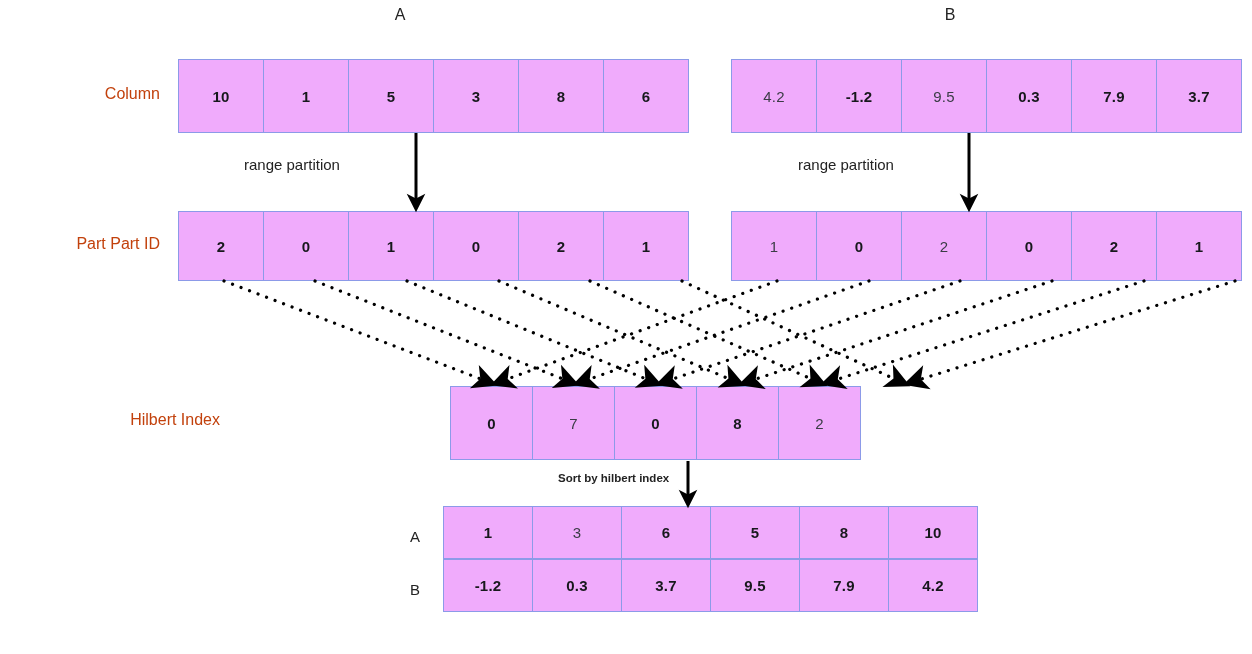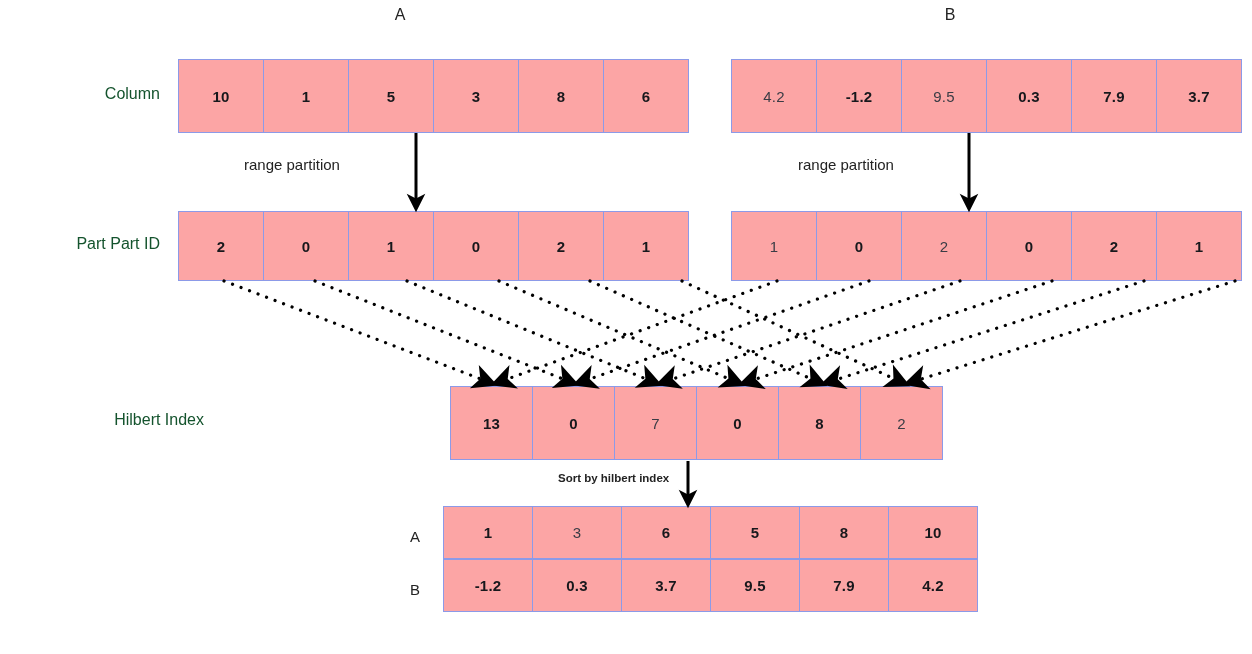--- a/index.html
+++ b/index.html
@@ -10,36 +10,36 @@
     color:#1a1a1a;
     overflow:hidden;
     position:relative;
   }
   #stage{position:absolute;left:0;top:0;width:1252px;height:654px;}
 
   
   .row{position:absolute;display:flex;}
   .cell{
     box-sizing:border-box;
-    background:#fca5a5;
+    background:#f0abfc;
     border:1px solid #8c9ae8;
     display:flex;align-items:center;justify-content:center;
     font-size:15px;
     color:#17181c;
     letter-spacing:.2px;
   }
   .cell + .cell{margin-left:-1px;}
   .cell.b{font-weight:bold;}
   .cell.n{font-weight:normal;color:#3a3c45;}
 
   
   .rowlabel{
     position:absolute;
     font-size:16px;
-    color:#14532d;
+    color:#c2410c;
     white-space:nowrap;
     text-align:right;
   }
   .toplabel{
     position:absolute;
     font-size:16px;
     color:#232323;
     text-align:center;
     white-space:nowrap;
   }
@@ -68,21 +68,21 @@
 </head>
 <body>
 
 <div id="stage">
 
   <div class="toplabel" style="left:345px;top:6px;width:110px;">A</div>
   <div class="toplabel" style="left:895px;top:6px;width:110px;">B</div>
 
   <div class="rowlabel" style="left:0px;top:85px;width:160px;">Column</div>
   <div class="rowlabel" style="left:0px;top:235px;width:160px;">Part Part ID</div>
-  <div class="rowlabel" style="left:0px;top:411px;width:180px;padding-left:24px;">Hilbert Index</div>
+  <div class="rowlabel" style="left:16px;top:411px;width:180px;padding-left:24px;">Hilbert Index</div>
 
   <div class="row" id="row-column-a" style="left:178px;top:59px;">
       <div class="cell b" style="width: 86px; height: 74px;">10</div>
       <div class="cell b" style="width: 86px; height: 74px;">1</div>
       <div class="cell b" style="width: 86px; height: 74px;">5</div>
       <div class="cell b" style="width: 86px; height: 74px;">3</div>
       <div class="cell b" style="width: 86px; height: 74px;">8</div>
       <div class="cell b" style="width: 86px; height: 74px;">6</div>
     </div>
 
@@ -107,21 +107,20 @@
   <div class="row" id="row-rangeid-b" style="left:731px;top:211px;">
       <div class="cell n" style="width: 86px; height: 70px;">1</div>
       <div class="cell b" style="width: 86px; height: 70px;">0</div>
       <div class="cell n" style="width: 86px; height: 70px;">2</div>
       <div class="cell b" style="width: 86px; height: 70px;">0</div>
       <div class="cell b" style="width: 86px; height: 70px;">2</div>
       <div class="cell b" style="width: 86px; height: 70px;">1</div>
     </div>
 
   <div class="row" id="row-hilbert" style="left:450px;top:386px;">
-      <div class="cell b" style="width: 83px; height: 74px;">13</div>
       <div class="cell b" style="width: 83px; height: 74px;">0</div>
       <div class="cell n" style="width: 83px; height: 74px;">7</div>
       <div class="cell b" style="width: 83px; height: 74px;">0</div>
       <div class="cell b" style="width: 83px; height: 74px;">8</div>
       <div class="cell n" style="width: 83px; height: 74px;">2</div>
     </div>
 
   <div class="minilabel" style="left:370px;top:528px;width:50px;">A</div>
   <div class="minilabel" style="left:370px;top:581px;width:50px;">B</div>
 

